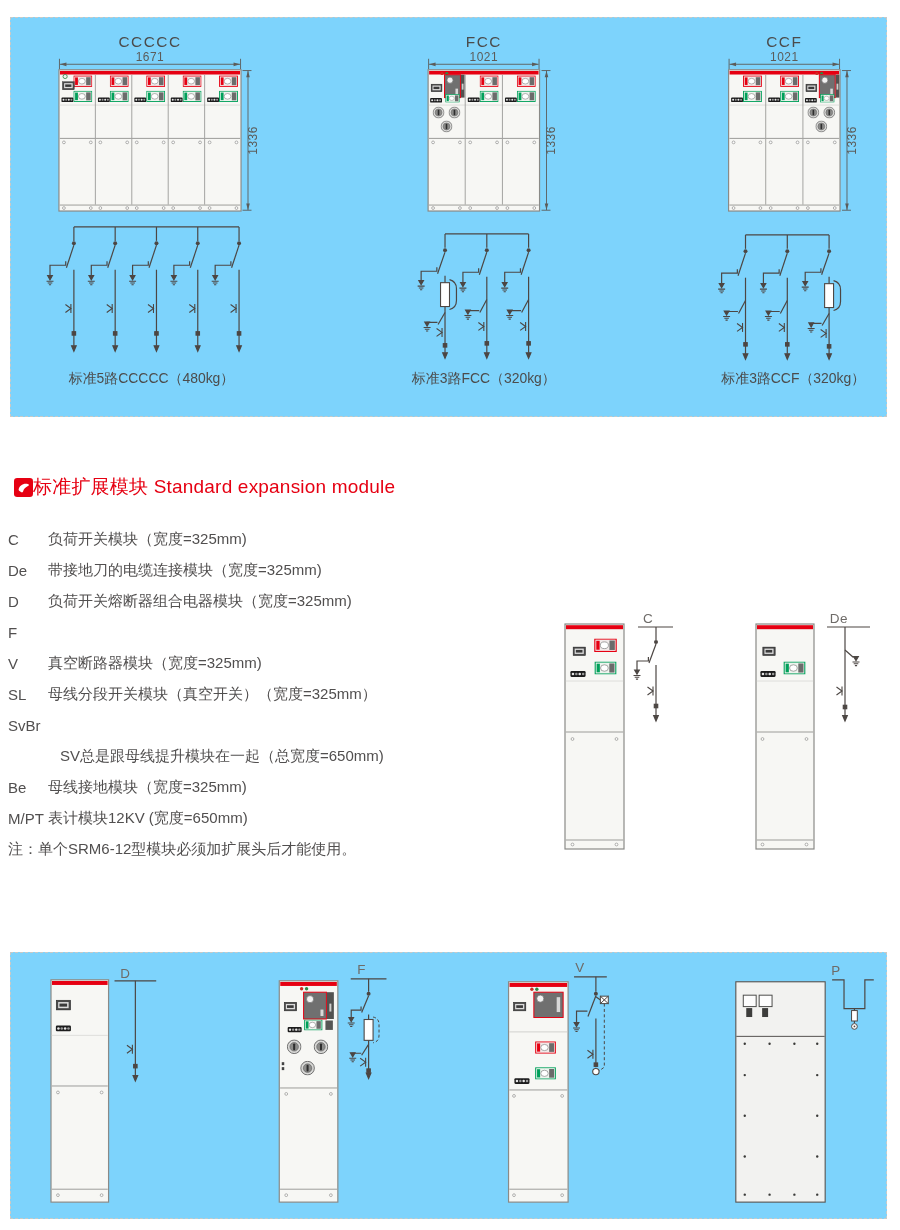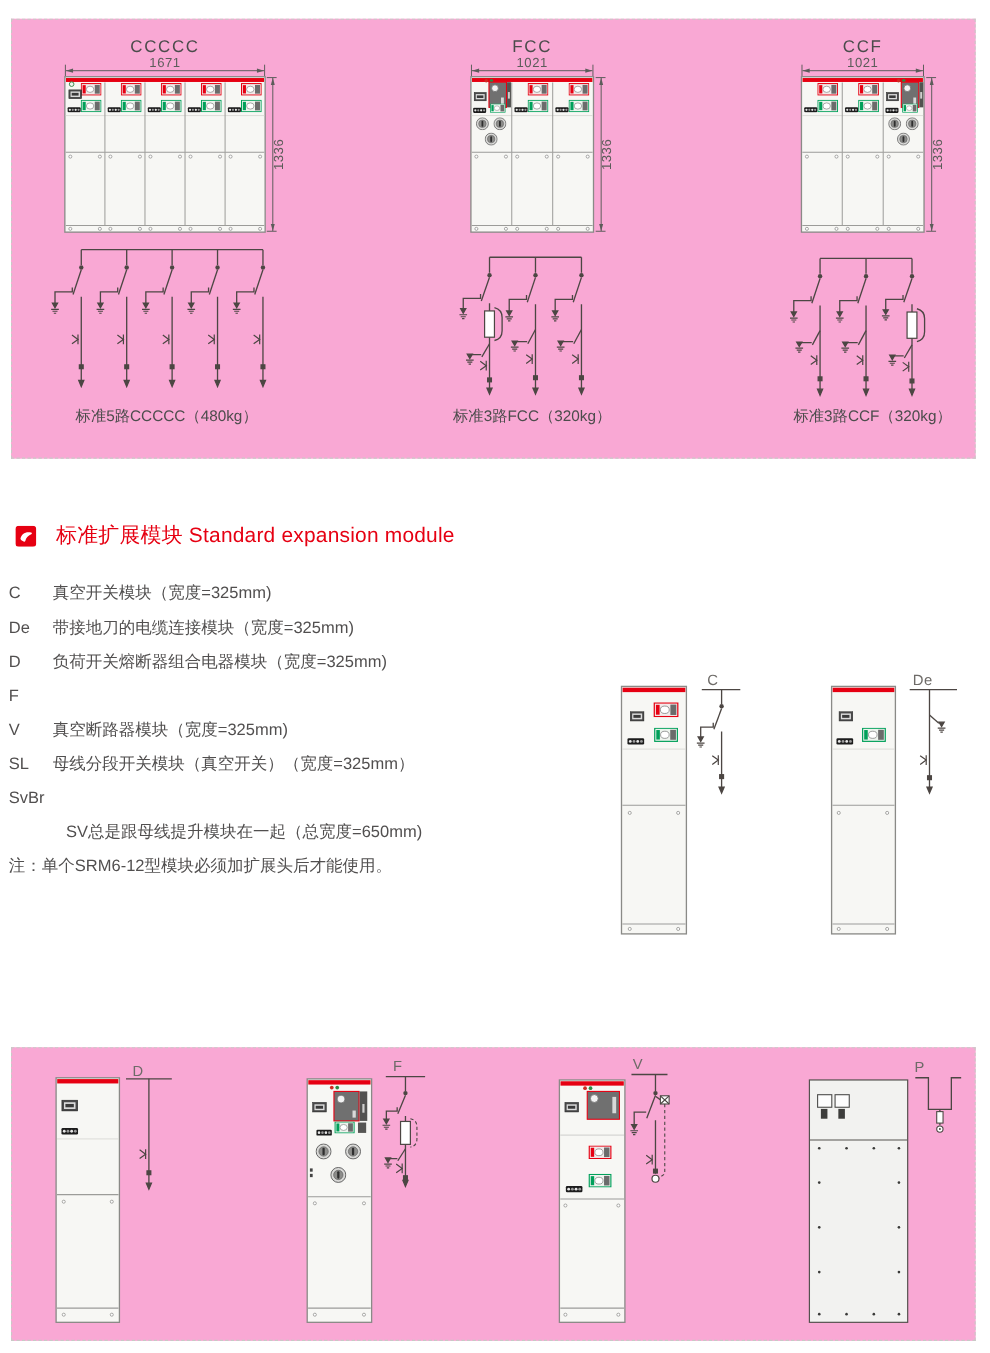--- a/index.html
+++ b/index.html
@@ -1,25 +1,25 @@
 <!DOCTYPE html>
 <html><head>
 <meta charset="utf-8">
 <title>SRM6-12 Standard expansion module</title>
 <style>
   *{margin:0;padding:0;box-sizing:border-box}
   html,body{background:#fff}
   body{width:900px;height:1230px;position:relative;overflow:hidden;
        font-family:"Liberation Sans","DejaVu Sans",sans-serif;color:#514f4f}
-  .dashed-box{position:absolute;border:1px dashed #c9c9c6;background:#f9a8d4}
+  .dashed-box{position:absolute;border:1px dashed #c9c9c6;background:#7dd3fc}
   #box-top{left:10px;top:17px;width:877px;height:400px}
   #box-bottom{left:10px;top:952px;width:877px;height:267px}
   .boxsvg{display:block;width:100%;height:100%}
   #midfigs{position:absolute;left:552px;top:598px;width:340px;height:262px}
-  #heading{position:absolute;left:14px;top:474px;display:flex;align-items:center;gap:18px}
+  #heading{position:absolute;left:14px;top:474px;display:flex;align-items:center;gap:0}
   #heading .hicon{width:19px;height:19px;flex:none}
   #heading h2{font-size:19px;font-weight:500;color:#e60012;letter-spacing:.2px}
   #modlist{position:absolute;left:8px;top:524px;width:545px}
   .mrow{display:flex;align-items:center;height:31px;font-size:15px;color:#514f4f}
   .mrow .term{flex:none;min-width:40px}
   .mrow .desc{flex:1}
   .mrow.indent{padding-left:52px}
   svg text{font-family:"Liberation Sans","DejaVu Sans",sans-serif}
   .lbl{font-size:15.5px;fill:#4b4b4b;letter-spacing:1.5px}
   .dim{font-size:12px;fill:#5c5c5a;letter-spacing:.5px}
@@ -268,21 +268,21 @@
   <svg class="hicon" viewBox="0 0 19 19">
     <rect x="0" y="0" width="19" height="19" rx="3.2" fill="#e60012"></rect>
     <path d="M4.6,11.8 C5.2,7.6 9.6,4.9 14.2,6.2 C15.2,6.5 15.3,7.2 14.4,7.7 C11.4,9.2 9.6,10.9 9.1,13.6 C8.9,14.5 7.8,14.6 7,14.1 C6,13.5 4.8,12.9 4.6,11.8 Z" fill="#fff"></path>
   </svg>
   <h2>标准扩展模块 Standard expansion module</h2>
 </header>
 
 <div id="modlist">
   <div class="mrow">
       <span class="term">C</span>
-      <span class="desc">真空开关模块（宽度=325mm)</span>
+      <span class="desc">负荷开关模块（宽度=325mm)</span>
     </div>
   <div class="mrow">
       <span class="term">De</span>
       <span class="desc">带接地刀的电缆连接模块（宽度=325mm)</span>
     </div>
   <div class="mrow">
       <span class="term">D</span>
       <span class="desc">负荷开关熔断器组合电器模块（宽度=325mm)</span>
     </div>
   <div class="mrow">
@@ -294,20 +294,28 @@
     </div>
   <div class="mrow">
       <span class="term">SL</span>
       <span class="desc">母线分段开关模块（真空开关）（宽度=325mm）</span>
     </div>
   <div class="mrow">
       <span class="term">SvBr</span>
     </div>
   <div class="mrow indent">
       <span class="desc">SV总是跟母线提升模块在一起（总宽度=650mm)</span>
+    </div>
+  <div class="mrow">
+      <span class="term">Be</span>
+      <span class="desc">母线接地模块（宽度=325mm)</span>
+    </div>
+  <div class="mrow">
+      <span class="term">M/PT</span>
+      <span class="desc">表计模块12KV (宽度=650mm)</span>
     </div>
   <div class="mrow">
       <span class="desc">注：单个SRM6-12型模块必须加扩展头后才能使用。</span>
     </div>
 </div>
 
 <svg id="midfigs" viewBox="552 598 340 262">
   <g>
     <rect x="565" y="624" width="59" height="225" fill="#f7f7f4" stroke="#8a8a87" stroke-width="1.2"></rect>
     <rect x="566" y="625.2" width="57" height="4" fill="#e60012"></rect>

